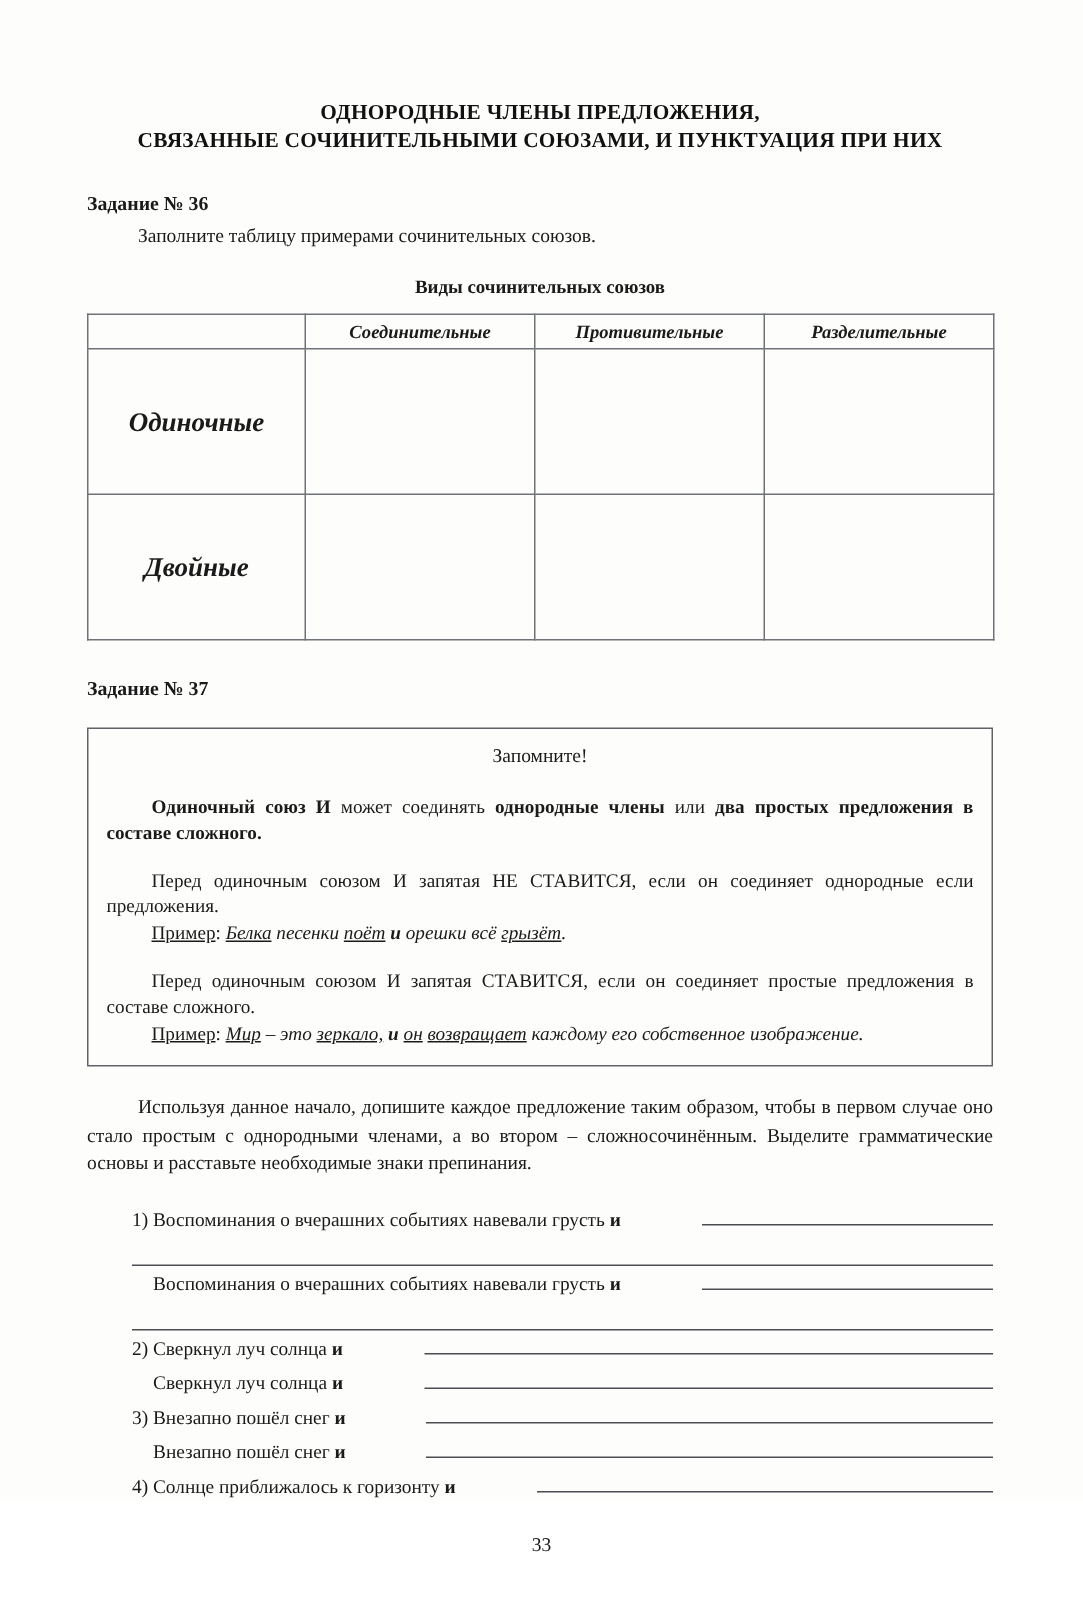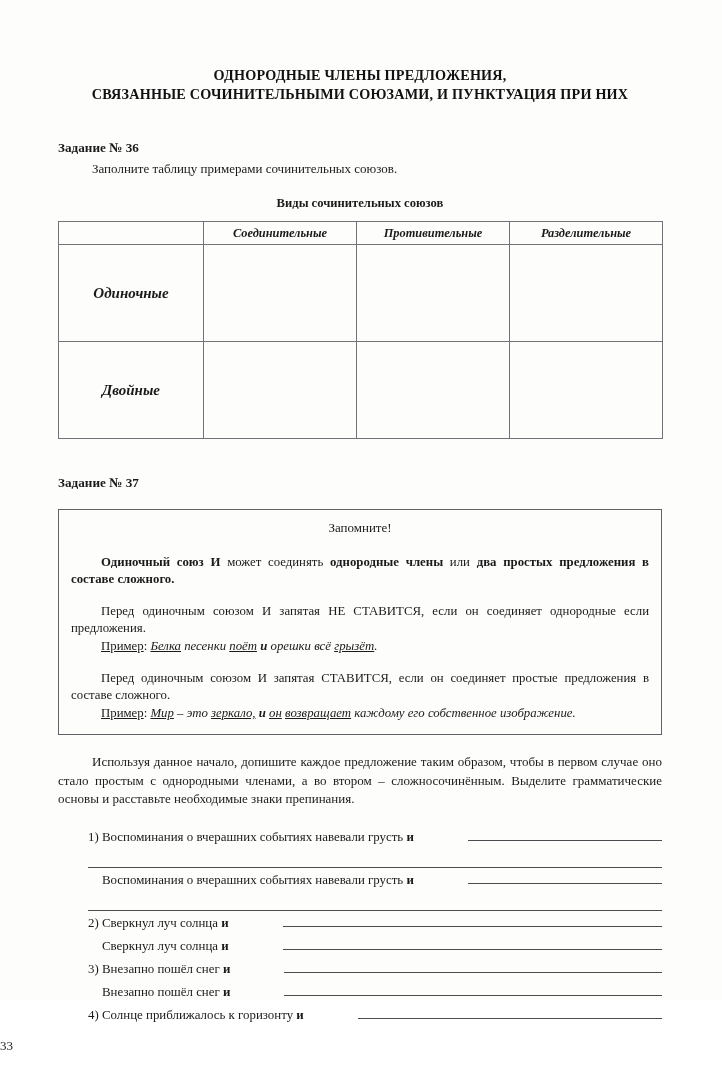--- a/index.html
+++ b/index.html
@@ -38,21 +38,21 @@
     line-height: 19px;
     letter-spacing: 0.2px;
     color: #111;
   }
   .doc-title .line2 { display: block; white-space: nowrap; }
 
   
   .task-head {
     font-weight: bold;
     font-size: 13.2px;
-    margin-top: 36px;
+    margin-top: 24px;
   }
   .task-sub {
     font-size: 13px;
     margin-top: 5px;
     text-indent: 34px;
   }
 
   
   .table-caption {
     text-align: center;
@@ -85,21 +85,21 @@
     text-align: center;
     vertical-align: middle;
   }
   table.union-table tbody td {
     height: 96px;
     vertical-align: middle;
   }
   table.union-table tbody td.rowlabel {
     text-align: center;
     font-weight: bold;
-    font-size: 15px;
+    font-size: 18px;
   }
 
   
   .remember-box {
     margin-top: 18px;
     border: 1px solid #5f6367;
     padding: 9px 12px 12px 12px;
     font-size: 12.8px;
     line-height: 17.6px;
   }
@@ -166,23 +166,22 @@
     margin-left: 30px;
     border-bottom: 1px solid #4a4d50;
   }
 
   
   .page-number {
     position: absolute;
     left: 0;
     top: 1022px;
     width: 722px;
-    text-align: left;
-    font-size: 13px;
-    margin-top: 16px;
+    text-align: center;
+    font-size: 13px;
   }
 </style>
 </head>
 <body>
 
 <div class="page">
   <div class="content">
 
     <div class="doc-title">
       <span>ОДНОРОДНЫЕ ЧЛЕНЫ ПРЕДЛОЖЕНИЯ,</span>

